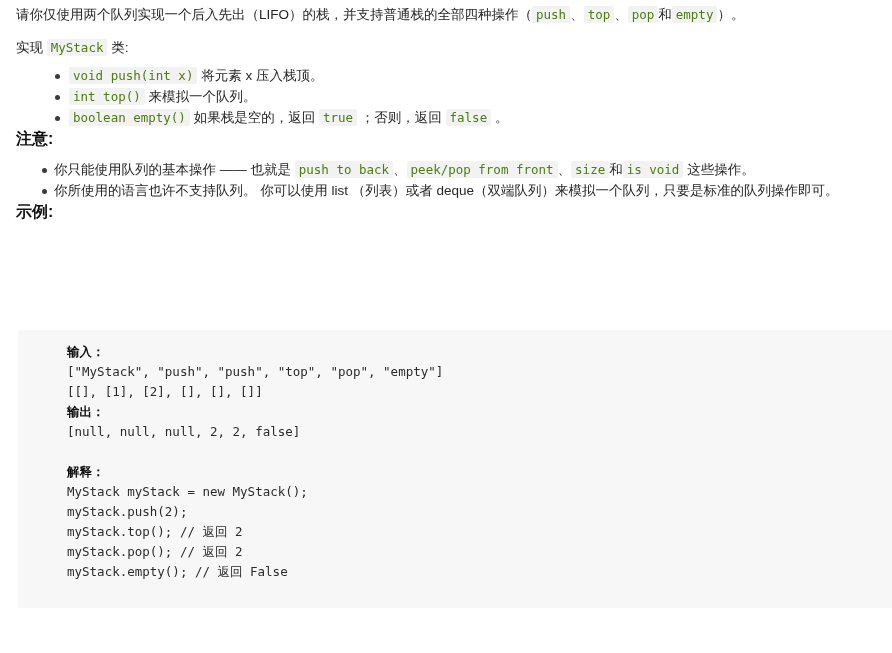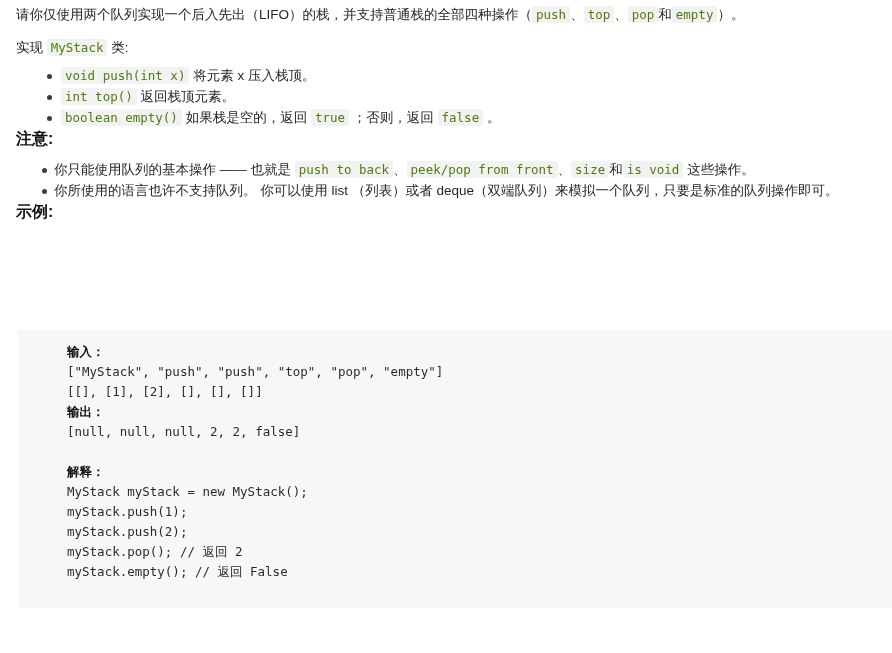--- a/index.html
+++ b/index.html
@@ -35,21 +35,21 @@
     font-family: "DejaVu Sans Mono", "Liberation Mono", monospace;
     font-size: 12.5px;
     background: #f2f2f2;
     color: #4d7c0f;
     padding: 1px 4px;
     border-radius: 2px;
     white-space: nowrap;
   }
 
   ul.bullets {
-    margin: 6px 0 0 4px;
+    margin: 6px 0 0 12px;
     padding: 0 16px 0 57px;
     list-style: none;
   }
   ul.bullets li {
     position: relative;
     line-height: 20px;
     font-size: 13.5px;
     color: #262626;
     margin: 0 0 1px 0;
   }
@@ -111,21 +111,21 @@
 <body>
 
 <div class="page">
 
   <p class="para para-intro"><span>请你仅使用两个队列实现一个后入先出（LIFO）的栈，并支持普通栈的全部四种操作（</span><code class="inline">push</code><span>、</span><code class="inline">top</code><span>、</span><code class="inline">pop</code><span>和</span><code class="inline">empty</code><span>）。</span></p>
 
   <p class="para para-implement"><span>实现 </span><code class="inline">MyStack</code><span> 类:</span></p>
 
   <ul class="bullets">
     <li><code class="inline">void push(int x)</code> <span>将元素 x 压入栈顶。</span></li>
-    <li><code class="inline">int top()</code> <span>返回栈顶元素。</span></li>
+    <li><code class="inline">int top()</code> <span>来模拟一个队列。</span></li>
     <li><code class="inline">boolean empty()</code> <span>如果栈是空的，返回 </span><code class="inline">true</code><span> ；否则，返回 </span><code class="inline">false</code><span> 。</span></li>
   </ul>
 
   <h3 class="section-heading heading-note">注意:</h3>
 
   <ul class="bullets note-list">
     <li><span>你只能使用队列的基本操作 —— 也就是 </span><code class="inline">push to back</code><span>、</span><code class="inline">peek/pop from front</code><span>、</span><code class="inline">size</code><span>和</span><code class="inline">is void</code><span> 这些操作。</span></li>
     <li>你所使用的语言也许不支持队列。 你可以使用 list （列表）或者 deque（双端队列）来模拟一个队列，只要是标准的队列操作即可。</li>
   </ul>
 
@@ -133,19 +133,19 @@
 
   <div class="code-block" style="top: 330px; height: 278px;">
     <div class="cb-line cb-label">输入：</div>
     <div class="cb-line">["MyStack", "push", "push", "top", "pop", "empty"]</div>
     <div class="cb-line">[[], [1], [2], [], [], []]</div>
     <div class="cb-line cb-label">输出：</div>
     <div class="cb-line">[null, null, null, 2, 2, false]</div>
     <div class="cb-spacer"></div>
     <div class="cb-line cb-label">解释：</div>
     <div class="cb-line">MyStack myStack = new MyStack();</div>
-    <div class="cb-line">myStack.push(1);</div>
     <div class="cb-line">myStack.push(2);</div>
+    <div class="cb-line">myStack.top(); // 返回 2</div>
     <div class="cb-line">myStack.pop(); // 返回 2</div>
     <div class="cb-line">myStack.empty(); // 返回 False</div>
   </div>
 
 </div>
 
 </body></html>

